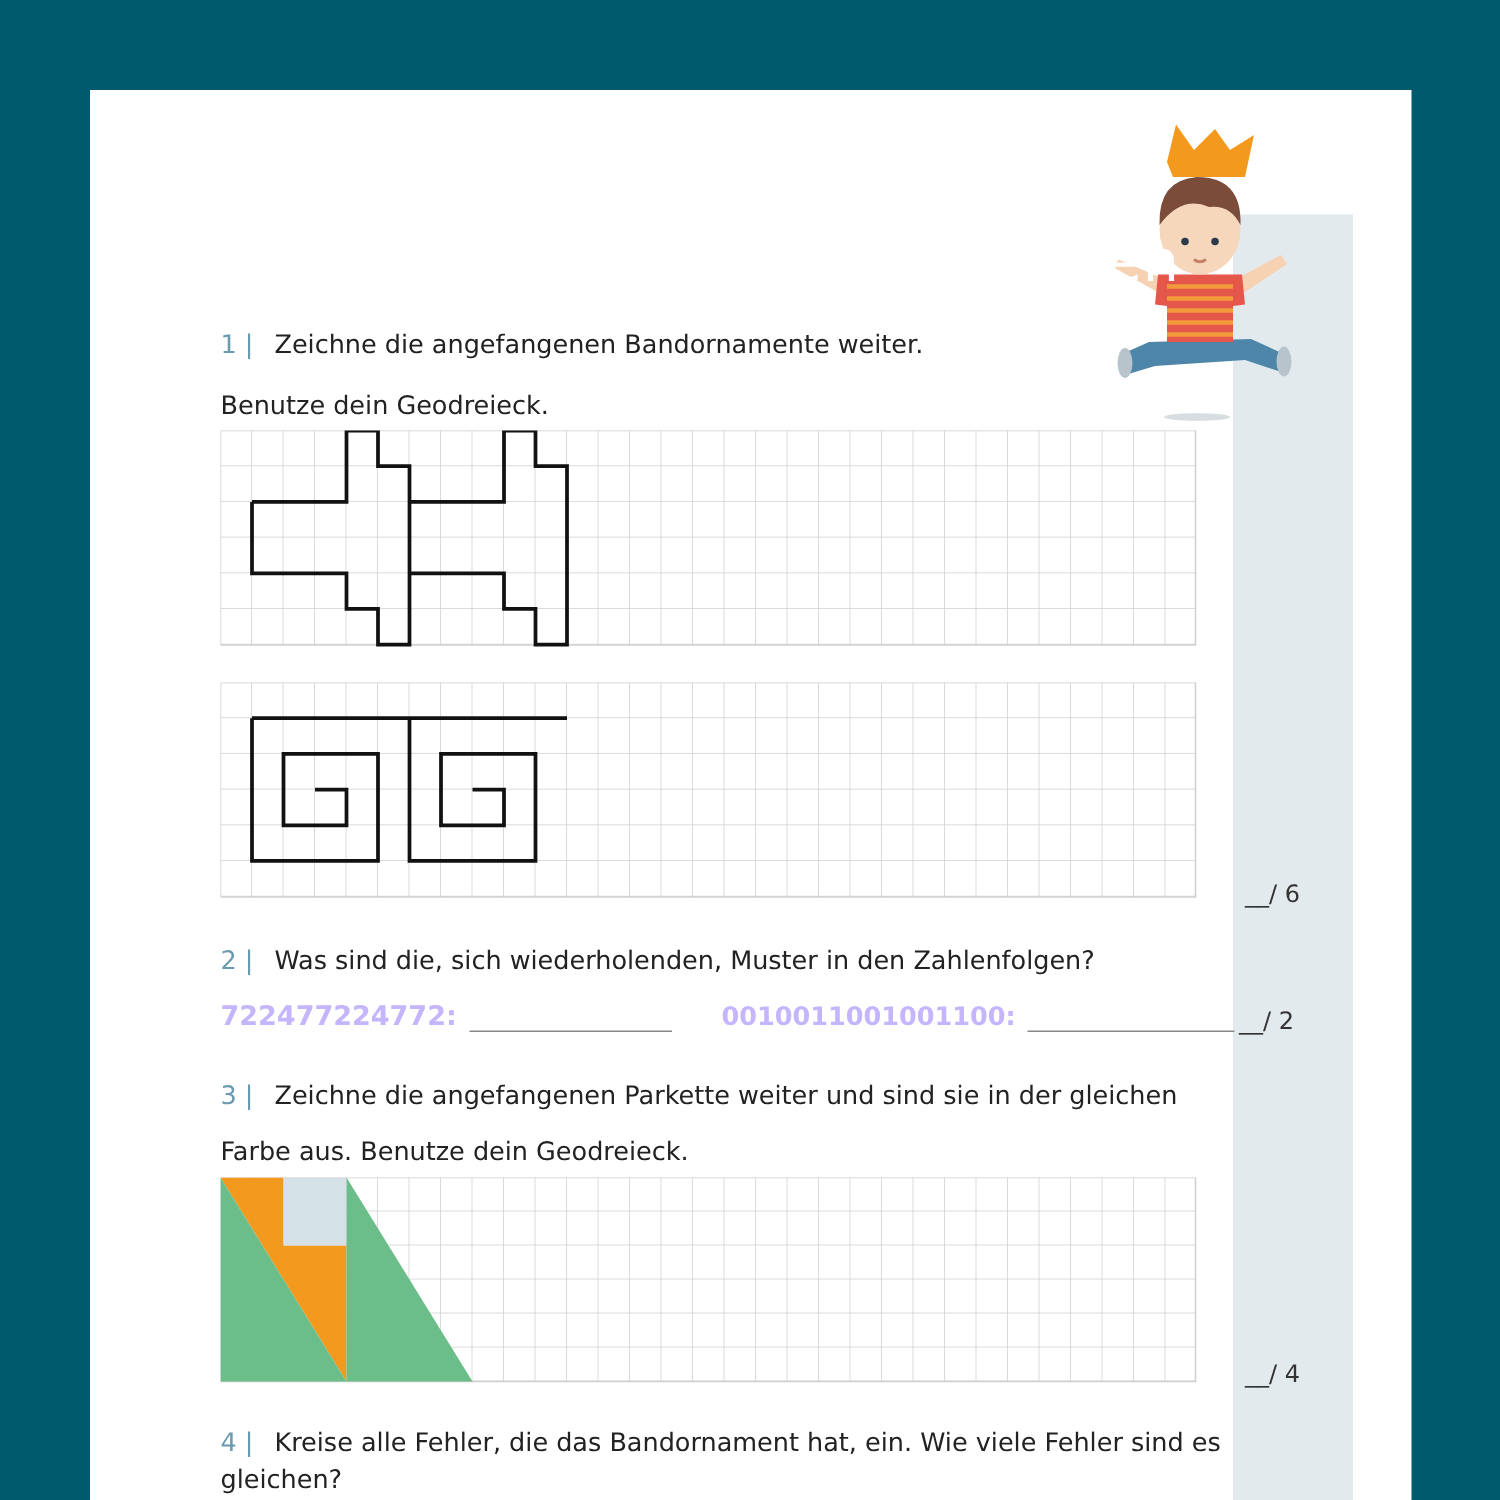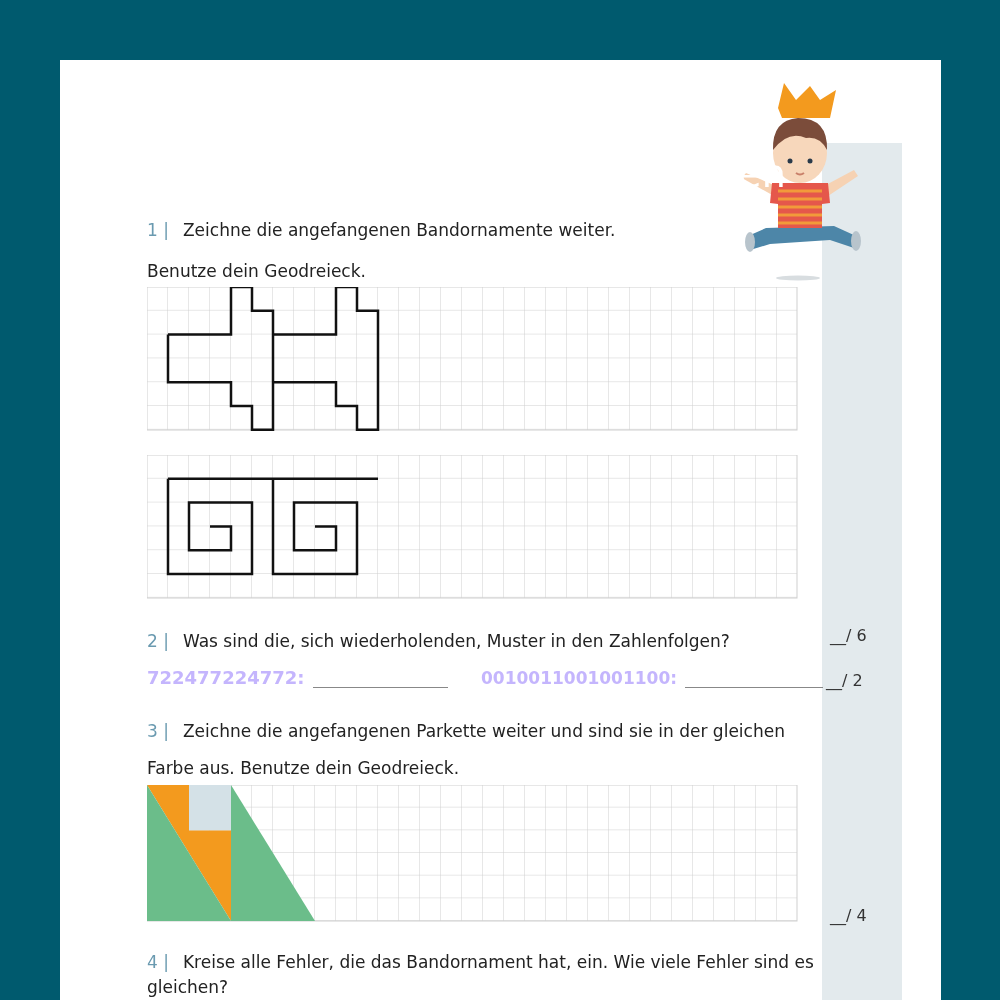--- a/index.html
+++ b/index.html
@@ -65,21 +65,21 @@
 
 <svg class="grid" style="top:455px;" width="652" height="146">
   <rect x="0" y="0" width="650" height="143" fill="url(#g1)" stroke="#cfcfcf"></rect>
   <g transform="scale(21,23.8)" fill="none">
     <polyline vector-effect="non-scaling-stroke" style="stroke:#111;stroke-width:2.5" points="1,1 11,1"></polyline>
     <polyline vector-effect="non-scaling-stroke" style="stroke:#111;stroke-width:2.5" points="1,1 1,5 5,5 5,2 2,2 2,4 4,4 4,3 3,3"></polyline>
     <polyline vector-effect="non-scaling-stroke" style="stroke:#111;stroke-width:2.5" points="6,1 6,5 10,5 10,2 7,2 7,4 9,4 9,3 8,3"></polyline>
   </g>
 </svg>
 
-<div class="score" style="top:586px;margin-top:40px;">__/ 6</div>
+<div class="score" style="top:586px;">__/ 6</div>
 
 <div class="q" style="top:629px;">
   <span class="qnum">2 |</span><span>Was sind die, sich wiederholenden, Muster in den Zahlenfolgen?</span>
 </div>
 <div class="seq" style="left:147px; top:667px;">
   <span>722477224772:</span><span class="blank" style="width:135px;"></span>
 </div>
 <div class="seq" style="left:481px; top:667px; font-size:17px;">
   <span>0010011001001100:</span><span class="blank" style="width:138px;"></span>
 </div>

